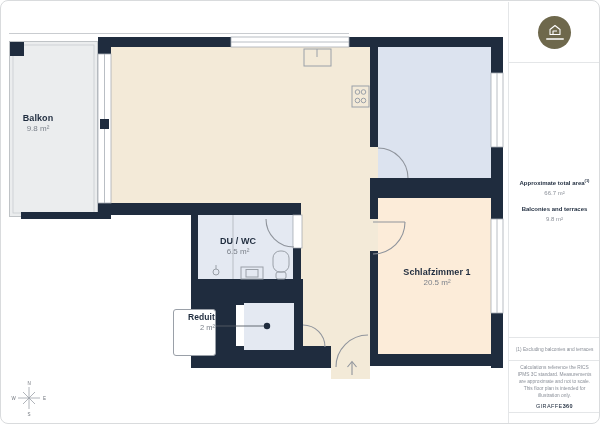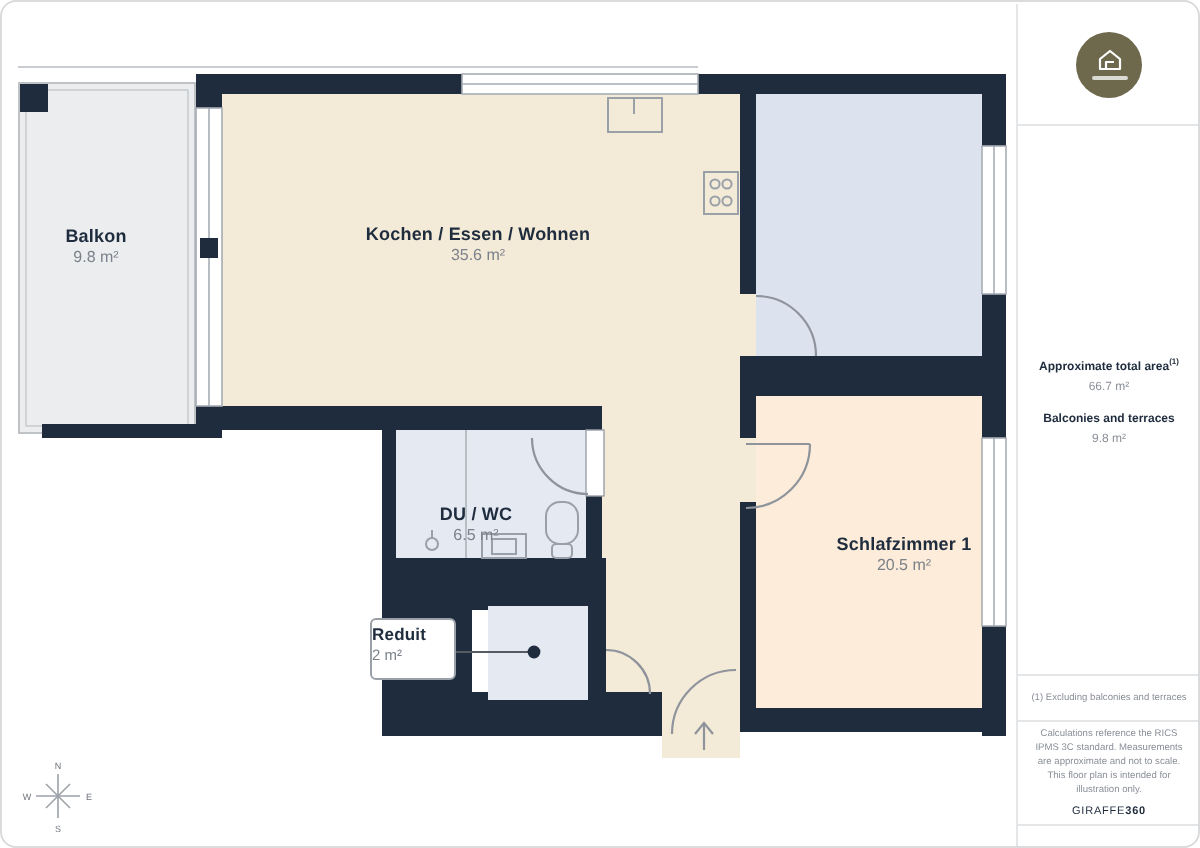--- a/index.html
+++ b/index.html
@@ -3,22 +3,22 @@
 <meta charset="utf-8">
 <style>
   html,body{margin:0;padding:0;background:#fff;}
   body{width:600px;height:424px;font-family:"Liberation Sans",sans-serif;}
   .frame{position:relative;width:600px;height:424px;box-sizing:border-box;
          border:1px solid #d9dbdd;border-radius:8px;background:#fff;overflow:hidden;}
   .plan-svg{position:absolute;left:0;top:0;}
   .room-label{position:absolute;transform:translateX(-50%);text-align:center;white-space:nowrap;pointer-events:none;}
   .room-name{font-size:9px;font-weight:bold;color:#1f2c3e;line-height:11px;letter-spacing:.1px;}
   .room-area{font-size:8px;color:#7c828b;line-height:10px;}
-  .callout-box{position:absolute;left:184px;top:308px;width:43px;height:31px;background:#fff;
-               border:1px solid #9aa0a8;border-radius:3px;text-align:left;box-sizing:border-box;padding-top:2px;}
+  .callout-box{position:absolute;left:172px;top:308px;width:43px;height:47px;background:#fff;
+               border:1px solid #9aa0a8;border-radius:3px;text-align:right;box-sizing:border-box;padding-top:2px;}
   .callout-box .room-name{font-size:8.5px;}
   .callout-box .room-area{font-size:7.5px;}
   .sidebar{position:absolute;left:507px;top:1px;width:92px;height:421px;box-sizing:border-box;
            border-left:1px solid #e4e6e8;color:#1f2c3e;}
   .sb-sec{box-sizing:border-box;width:100%;}
   .sb-logo{height:61px;border-bottom:1px solid #e4e6e8;display:flex;align-items:center;justify-content:center;}
   .logo-circle{width:33px;height:33px;border-radius:50%;background:#6e684c;display:flex;flex-direction:column;
                align-items:center;justify-content:center;}
   .logo-bar{width:18px;height:1.5px;background:rgba(255,255,255,.75);margin-top:2px;border-radius:1px;}
   .sb-areas{height:275px;border-bottom:1px solid #e4e6e8;display:flex;flex-direction:column;
@@ -163,33 +163,29 @@
       </g>
       <g font-size="4.5" fill="#6e737b" text-anchor="middle" font-family="Liberation Sans, sans-serif">
         <text x="28" y="383.5">N</text>
         <text x="43.5" y="399">E</text>
         <text x="28" y="415">S</text>
         <text x="12.5" y="399">W</text>
       </g>
     </g>
   </svg>
 
-  <div class="room-label" style="left:47px;top:112px;">
+  <div class="room-label" style="left:37px;top:112px;">
     <div class="room-name">Balkon</div>
     <div class="room-area">9.8 m²</div>
   </div>
-  <div class="room-label" style="left:238px;top:111px;">
-    <div class="room-name">Kochen / Essen / Wohnen</div>
-    <div class="room-area">35.6 m²</div>
-  </div>
-  <div class="room-label" style="left:237px;top:251px;">
+  <div class="room-label" style="left:237px;top:235px;">
     <div class="room-name">DU / WC</div>
     <div class="room-area">6.5 m²</div>
   </div>
-  <div class="room-label" style="left:436px;top:266px;margin-left:15px;">
+  <div class="room-label" style="left:436px;top:266px;">
     <div class="room-name">Schlafzimmer 1</div>
     <div class="room-area">20.5 m²</div>
   </div>
 
   <div class="callout-box">
     <div class="room-name">Reduit</div>
     <div class="room-area">2 m²</div>
   </div>
 
   <div class="sidebar">

